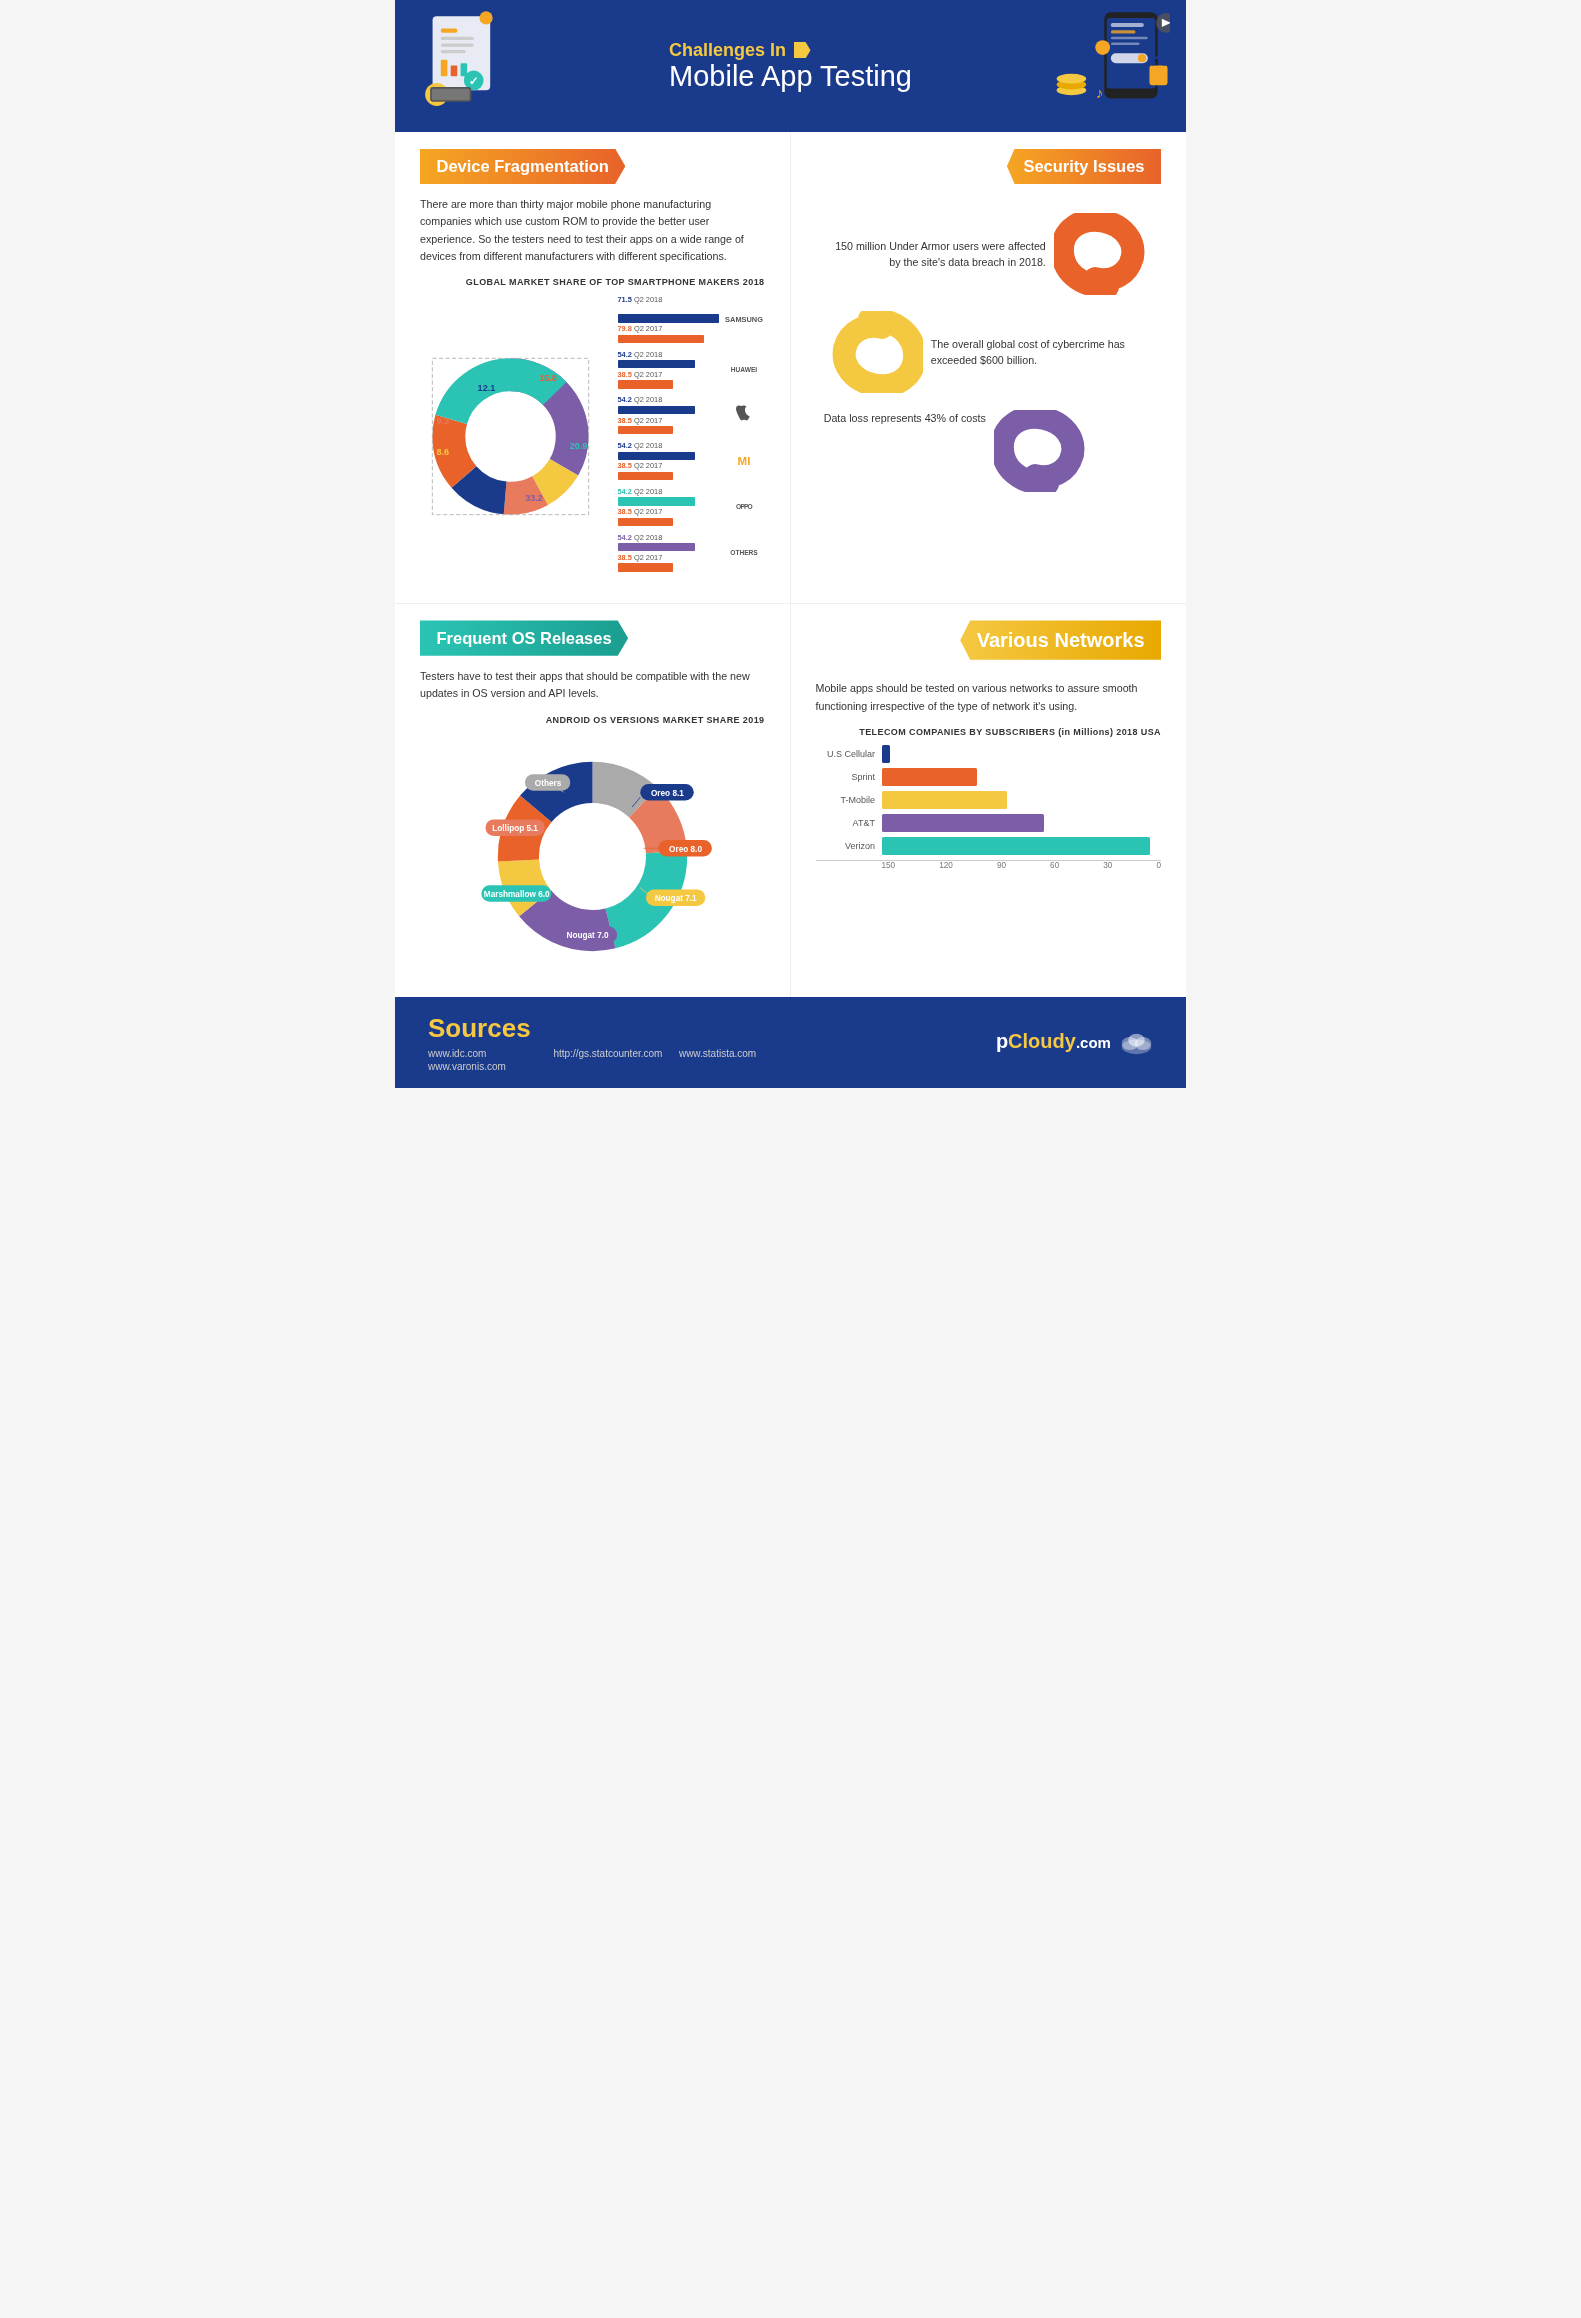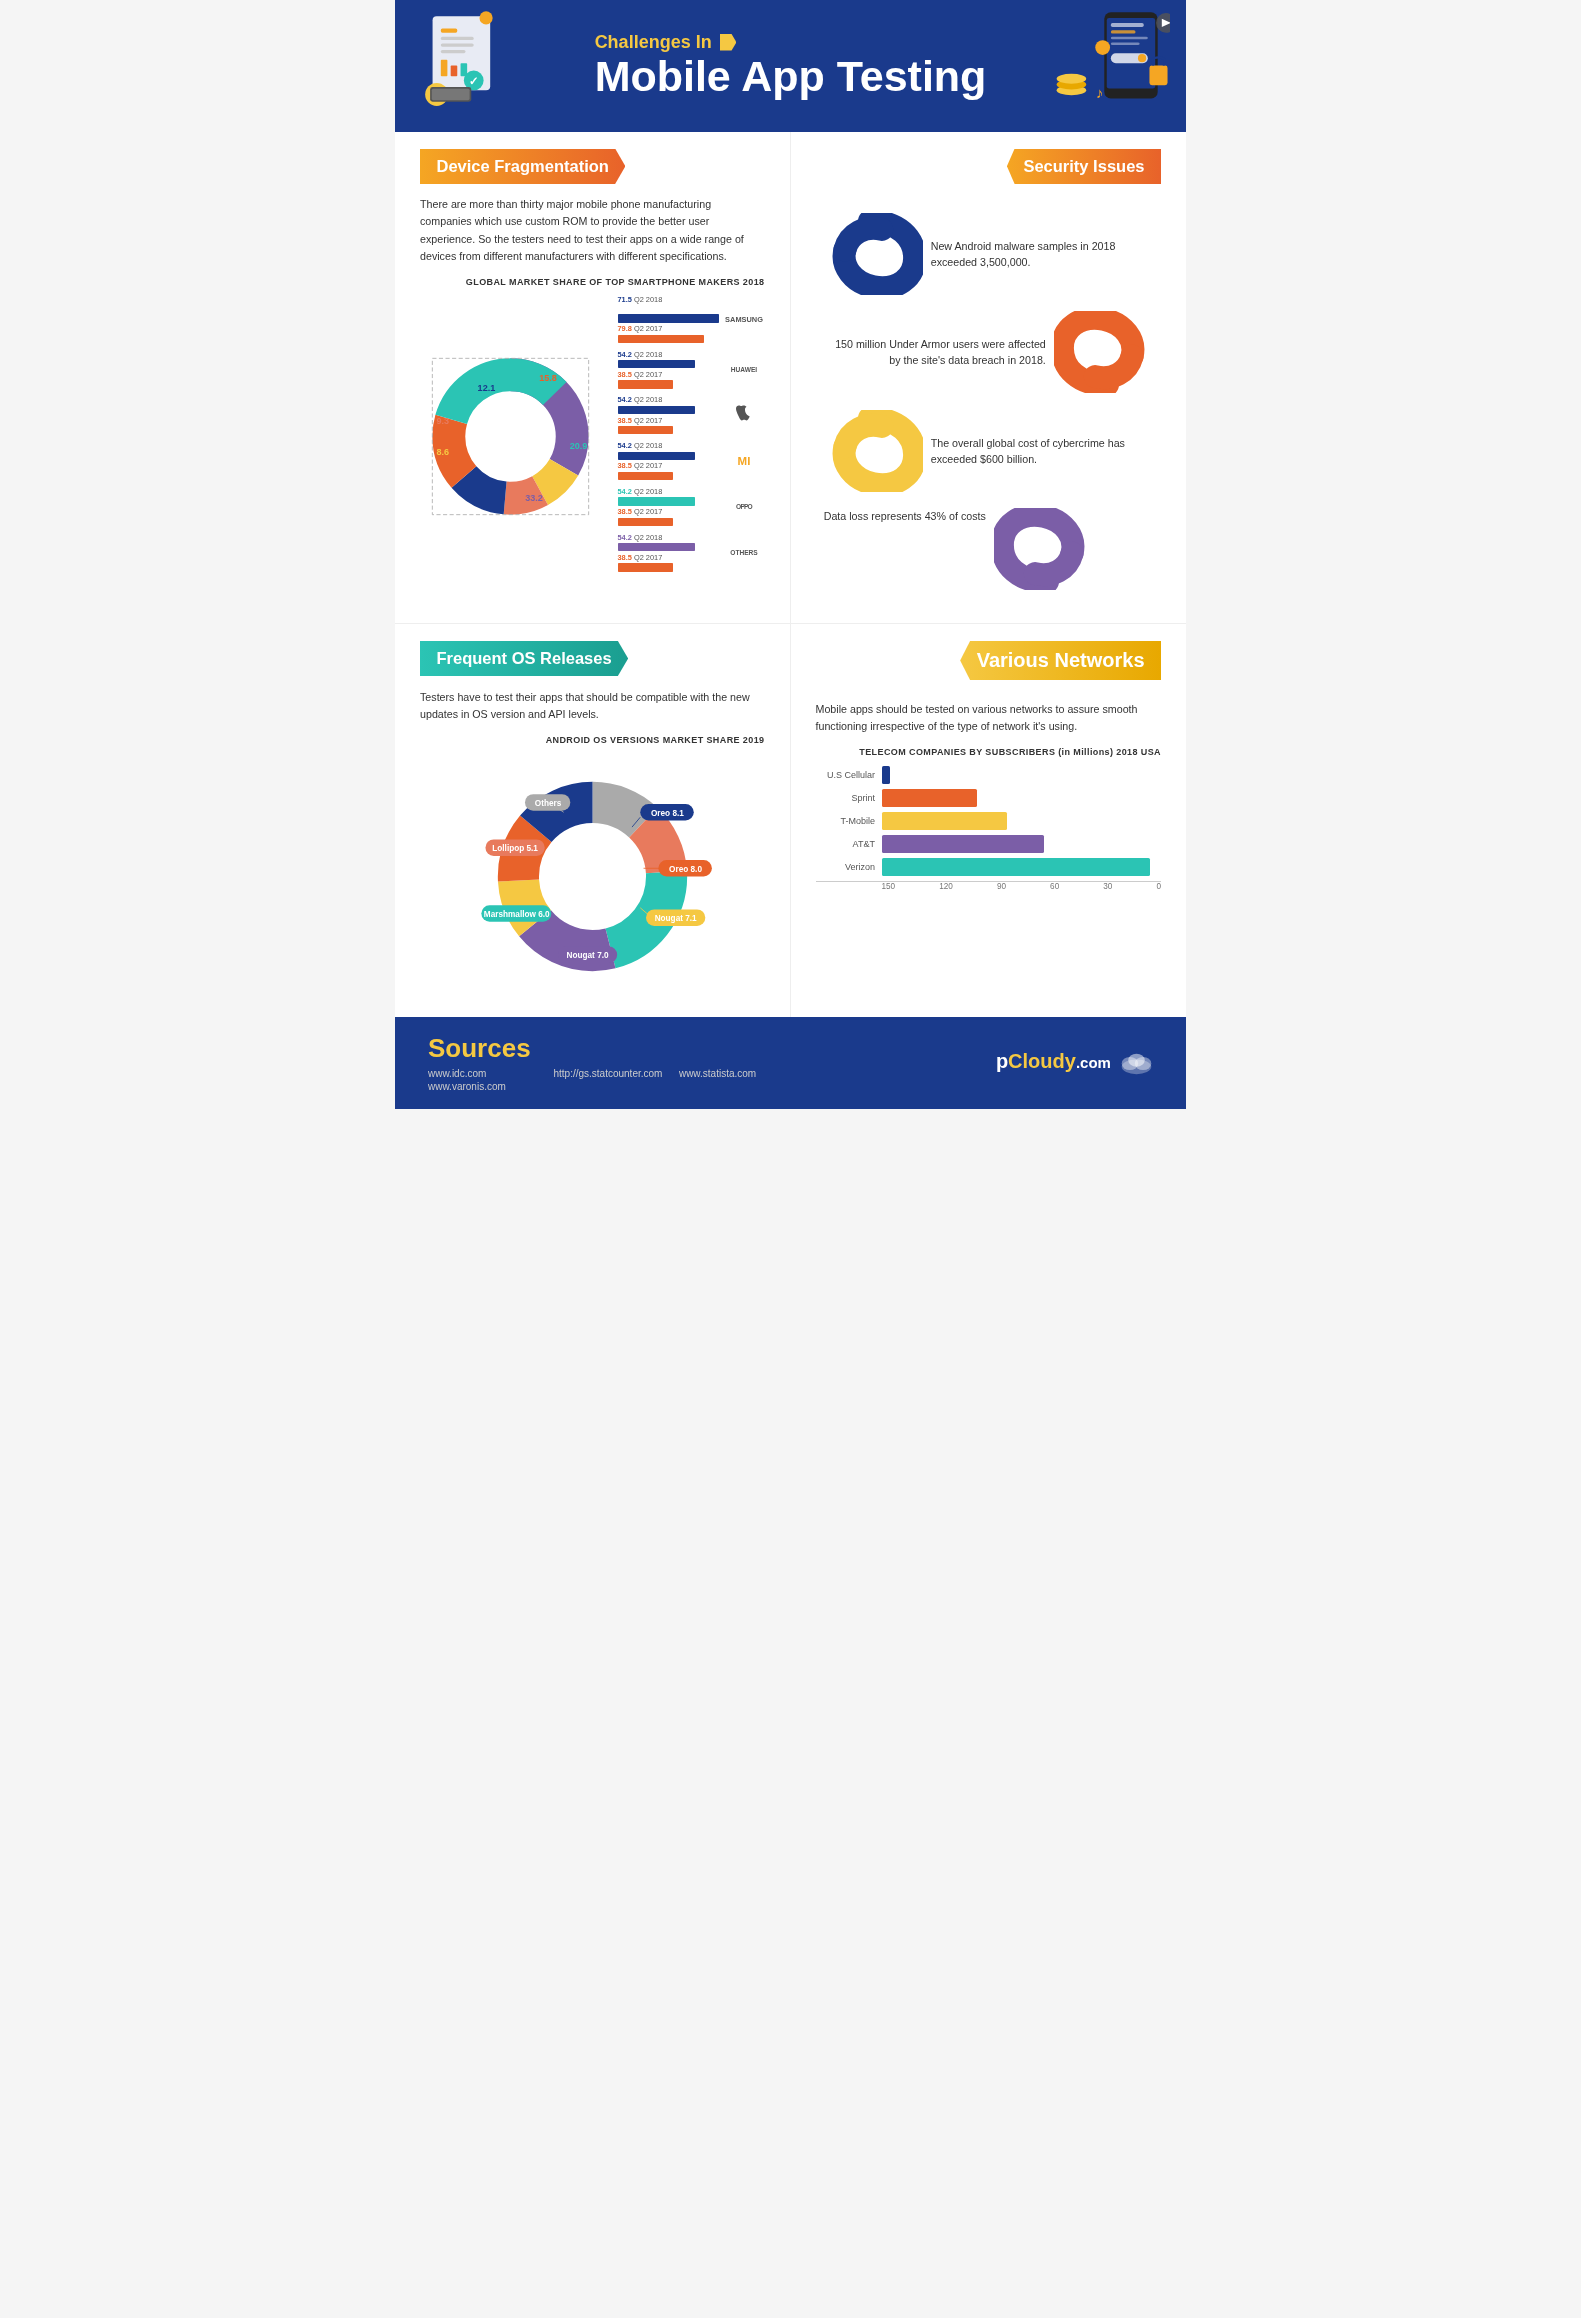--- a/index.html
+++ b/index.html
@@ -21,22 +21,22 @@
     .header-subtitle {
       color: #f5c842;
       font-size: 18px;
       font-weight: bold;
       display: flex;
       align-items: center;
       gap: 8.2px;
     }
     .header-title {
       color: white;
-      font-size: 43px;
-      font-weight: 700;
+      font-size: 29px;
+      font-weight: 400;
       line-height: 1.1;
     }
 
     
     .main-grid {
       display: grid;
       grid-template-columns: 1fr 1fr;
       background: white;
     }
     .section-left { padding: 16.5px 25px; border-right: 0.8px solid #eee; }
@@ -310,29 +310,20 @@
     </div>
   </div>
 
   <div class="section-right">
     <div class="cf">
       <div class="section-header-orange-right">Security Issues</div>
     </div>
 
     <div style="margin-top:16.5px;">
 
-      <div style="display:flex;align-items:center;margin-bottom:16.5px;">
-        <div style="flex-shrink:0;width:107px;height:82px;">
-          <svg width="107" height="82" viewBox="0 0 130 100">
-            <path d="M65,10 C100,10 120,30 120,55 C120,80 98,95 70,90 C45,85 30,65 35,45" fill="none" stroke="#1a3a8c" stroke-width="28" stroke-linecap="round"></path>
-            <path d="M35,45 C40,25 60,15 80,20" fill="none" stroke="#1a3a8c" stroke-width="28" stroke-linecap="round"></path>
-          </svg>
-        </div>
-        <p class="spiral-text">New Android malware samples in 2018 exceeded 3,500,000.</p>
-      </div>
 
       <div style="display:flex;align-items:center;margin-bottom:16.5px;">
         <p class="spiral-text" style="text-align:right;">150 million Under Armor users were affected by the site's data breach in 2018.</p>
         <div style="flex-shrink:0;width:107px;height:82px;">
           <svg width="107" height="82" viewBox="0 0 130 100">
             <path d="M65,90 C30,90 10,70 10,45 C10,20 32,5 60,10 C85,15 100,35 95,55" fill="none" stroke="#e8622a" stroke-width="28" stroke-linecap="round"></path>
             <path d="M95,55 C90,75 70,85 50,80" fill="none" stroke="#e8622a" stroke-width="28" stroke-linecap="round"></path>
           </svg>
         </div>
       </div>

